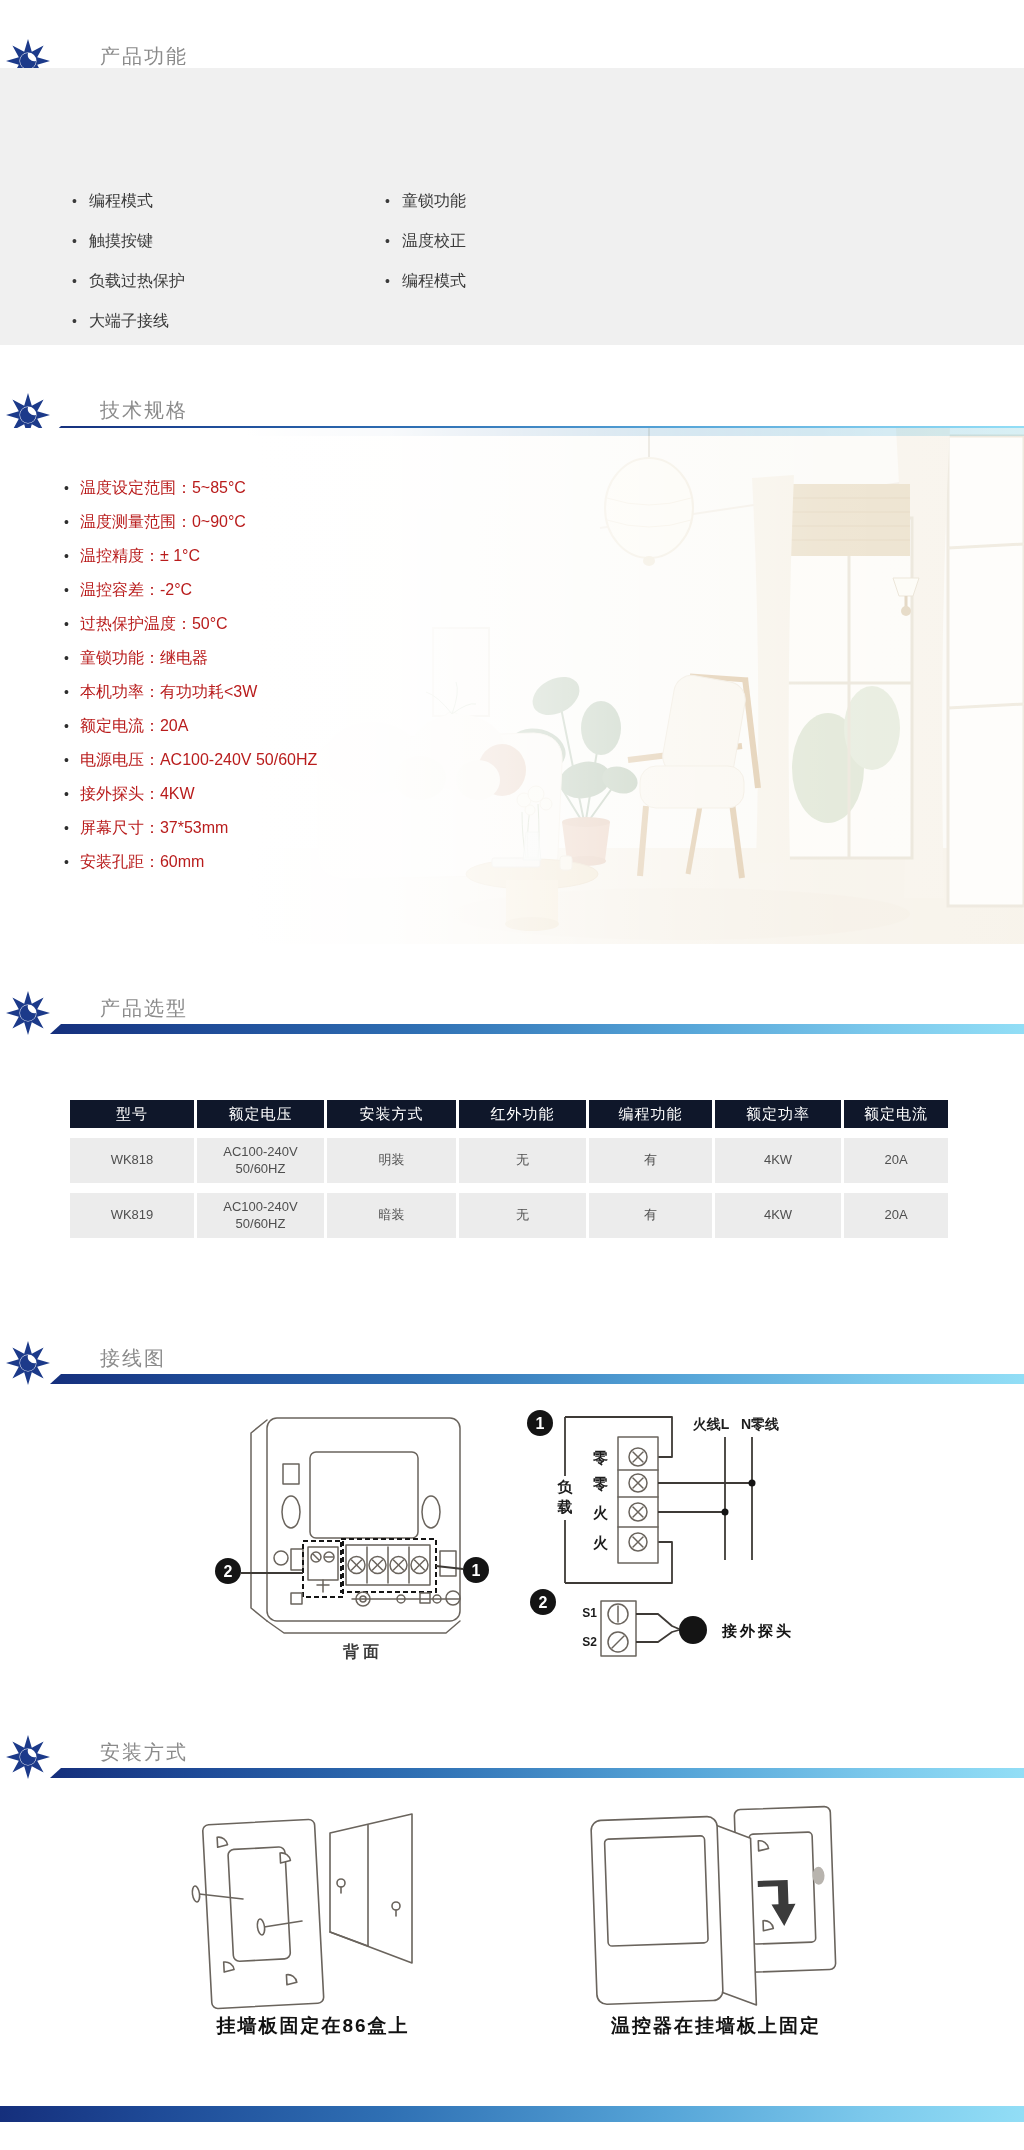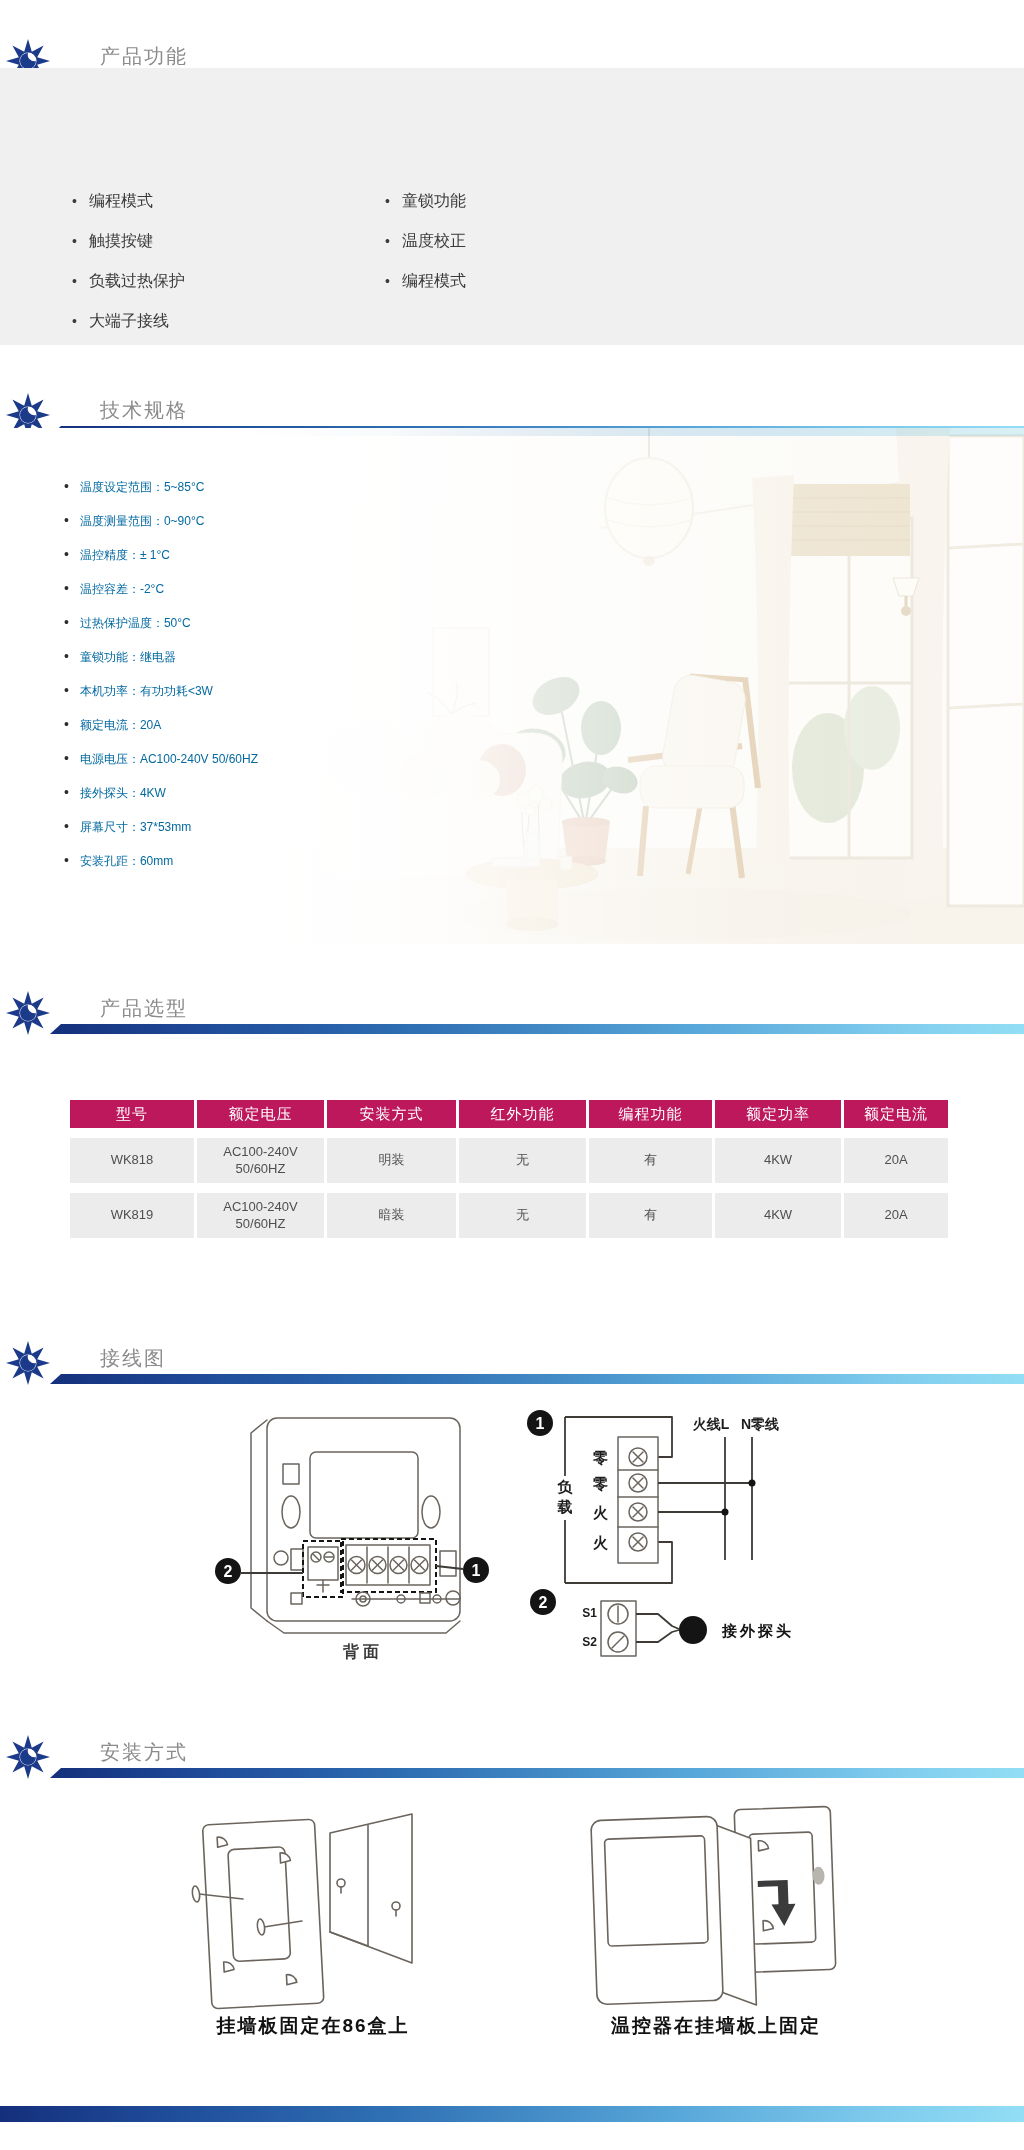--- a/index.html
+++ b/index.html
@@ -22,27 +22,27 @@
   .feat-list li{height:18px;margin-bottom:22px;font-size:16px;color:#3a3a3a;}
   .feat-list li::before{content:"\2022";margin-right:12px;font-size:14px;color:#3a3a3a;}
 
   
   .photo{position:absolute;top:428px;left:0;width:1024px;height:516px;z-index:1;overflow:hidden;}
   .photo svg{position:absolute;left:0;top:0;}
   .photo .fade{position:absolute;left:0;top:0;right:0;bottom:0;
     background:linear-gradient(90deg,#fff 0%,#fff 24%,rgba(255,255,255,.92) 38%,rgba(255,255,255,.68) 52%,
                rgba(255,255,255,.44) 66%,rgba(255,255,255,.27) 80%,rgba(255,255,255,.18) 100%);}
   .specs-list{position:absolute;top:478px;left:64px;margin:0;padding:0;list-style:none;z-index:3;}
-  .specs-list li{height:18px;margin-bottom:16px;font-size:12px;color:#0369a1;}
+  .specs-list li{height:18px;margin-bottom:16px;font-size:16px;color:#b91c1c;}
   .specs-list li::before{content:"\2022";margin-right:11px;font-size:14px;color:#2d2d2d;}
 
   
   .sel-table{position:absolute;top:1100px;left:70px;width:881px;z-index:2;}
   .trow{display:grid;grid-template-columns:124px 127px 129px 127px 123px 126px 104px;column-gap:3px;}
-  .thead > div{background:#be185d;color:#fff;height:28px;font-size:15px;letter-spacing:1px;
+  .thead > div{background:#0f172a;color:#fff;height:28px;font-size:15px;letter-spacing:1px;
                display:flex;align-items:center;justify-content:center;}
   .tbody-row{margin-top:10px;}
   .tbody-row > div{background:#ececec;color:#4f4f4f;height:45px;font-size:13px;line-height:1.3;
                display:flex;flex-direction:column;align-items:center;justify-content:center;text-align:center;}
 
   
   .wiring-svg{position:absolute;top:1380px;left:0;}
   .install-svg{position:absolute;top:1780px;left:0;}
   .dl{stroke:#6a645d;stroke-width:1.5;fill:none;stroke-linejoin:round;stroke-linecap:round;}
   .dlf{stroke:#6a645d;stroke-width:1.5;fill:#fff;stroke-linejoin:round;}

